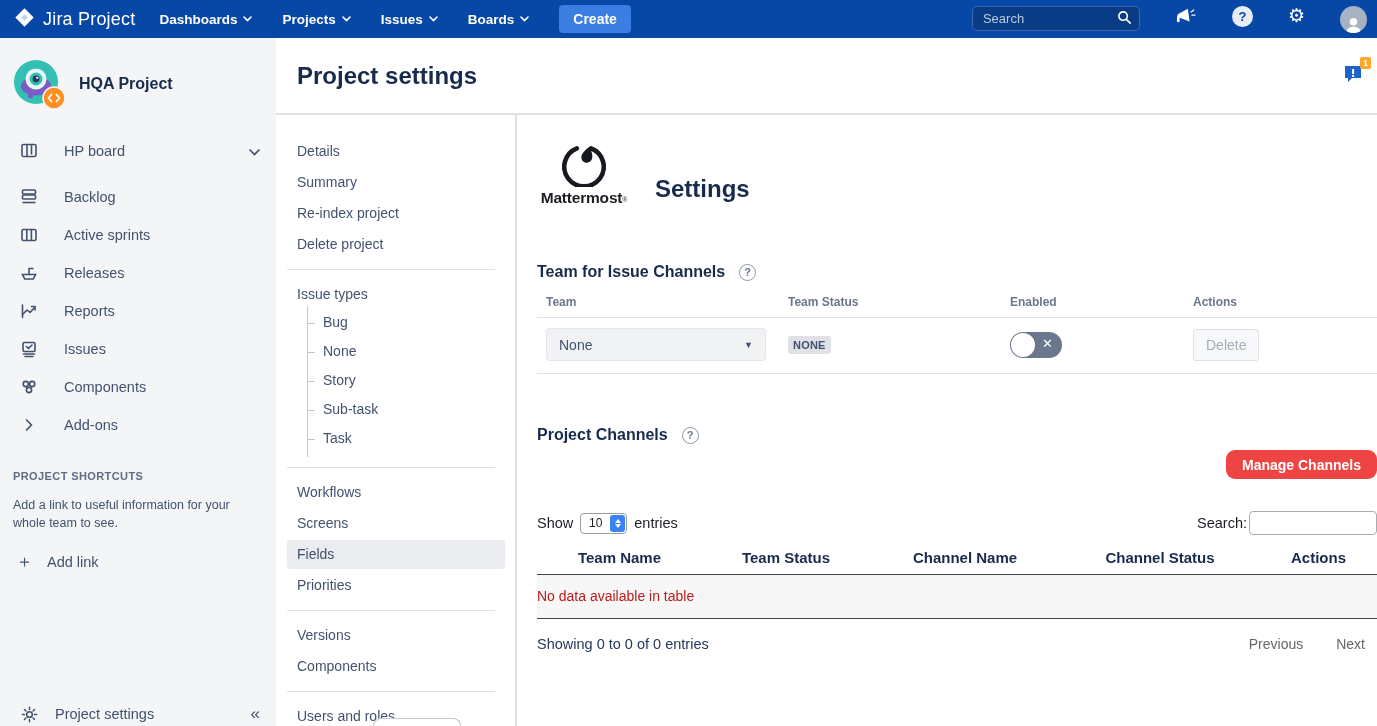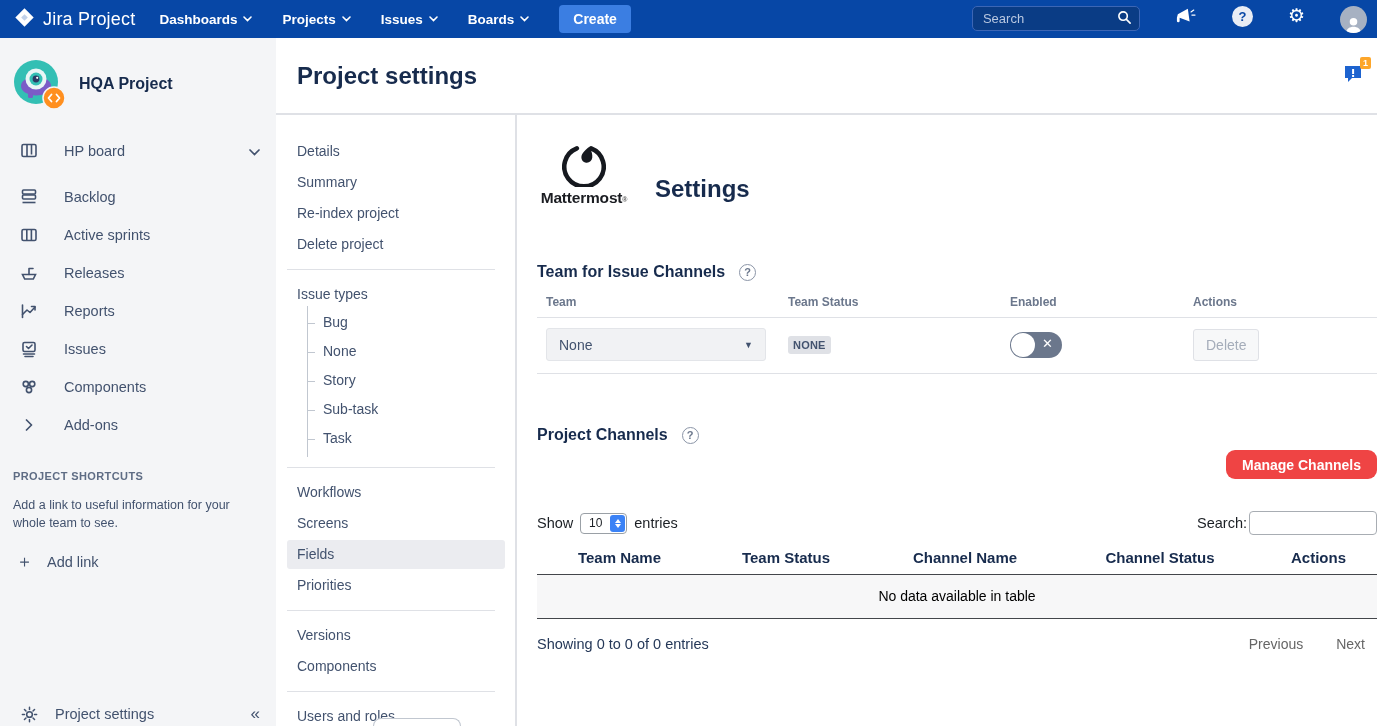--- a/index.html
+++ b/index.html
@@ -94,21 +94,21 @@
   .stepper { width:15px; height:17px; margin-right:1px; background:#3B82F6; border-radius:3px; display:flex; flex-direction:column; align-items:center; justify-content:center; gap:1px; }
   .stepper i { width:0; height:0; border-left:3px solid transparent; border-right:3px solid transparent; display:block; }
   .stepper .up { border-bottom:4px solid #fff; }
   .stepper .dn { border-top:4px solid #fff; }
   .search-ctl { margin-left:auto; display:flex; align-items:center; gap:2px; }
   .search-ctl input { width:128px; height:24px; border:1px solid #A8ADB3; border-radius:4px; padding:0 6px; font-size:13px; outline:none; font-family:inherit; }
 
   .t2 { margin-top:8px; }
   .t2-head { display:grid; grid-template-columns:165px 168px 190px 200px 1fr; border-bottom:1px solid #43464B; padding:6px 0 8px 0; }
   .t2-head > div { text-align:center; font-size:15px; font-weight:700; color:#172B4D; }
-  .t2-empty { background:#F7F7F8; border-bottom:1px solid #43464B; text-align:center; padding:13px 0 14px 0; font-size:14px; color:#000000; }
+  .t2-empty { background:#F7F7F8; border-bottom:1px solid #43464B; text-align:left; padding:13px 0 14px 0; font-size:14px; color:#b91c1c; }
   .info-row { display:flex; align-items:center; margin-top:17px; font-size:14.5px; color:#253858; }
   .pager { margin-left:auto; display:flex; gap:33px; padding-right:12px; font-size:14px; color:#666; }
   .pager span { cursor:pointer; }
 
   
   .notif { position:absolute; right:9px; top:24px; width:26px; height:24px; cursor:pointer; }
   .notif-badge { position:absolute; right:-3px; top:-5px; background:#FDA62A; color:#fff; font-size:9px; font-weight:700; padding:1px 3px; border-radius:2px; }
 </style>
 </head>
 <body>

